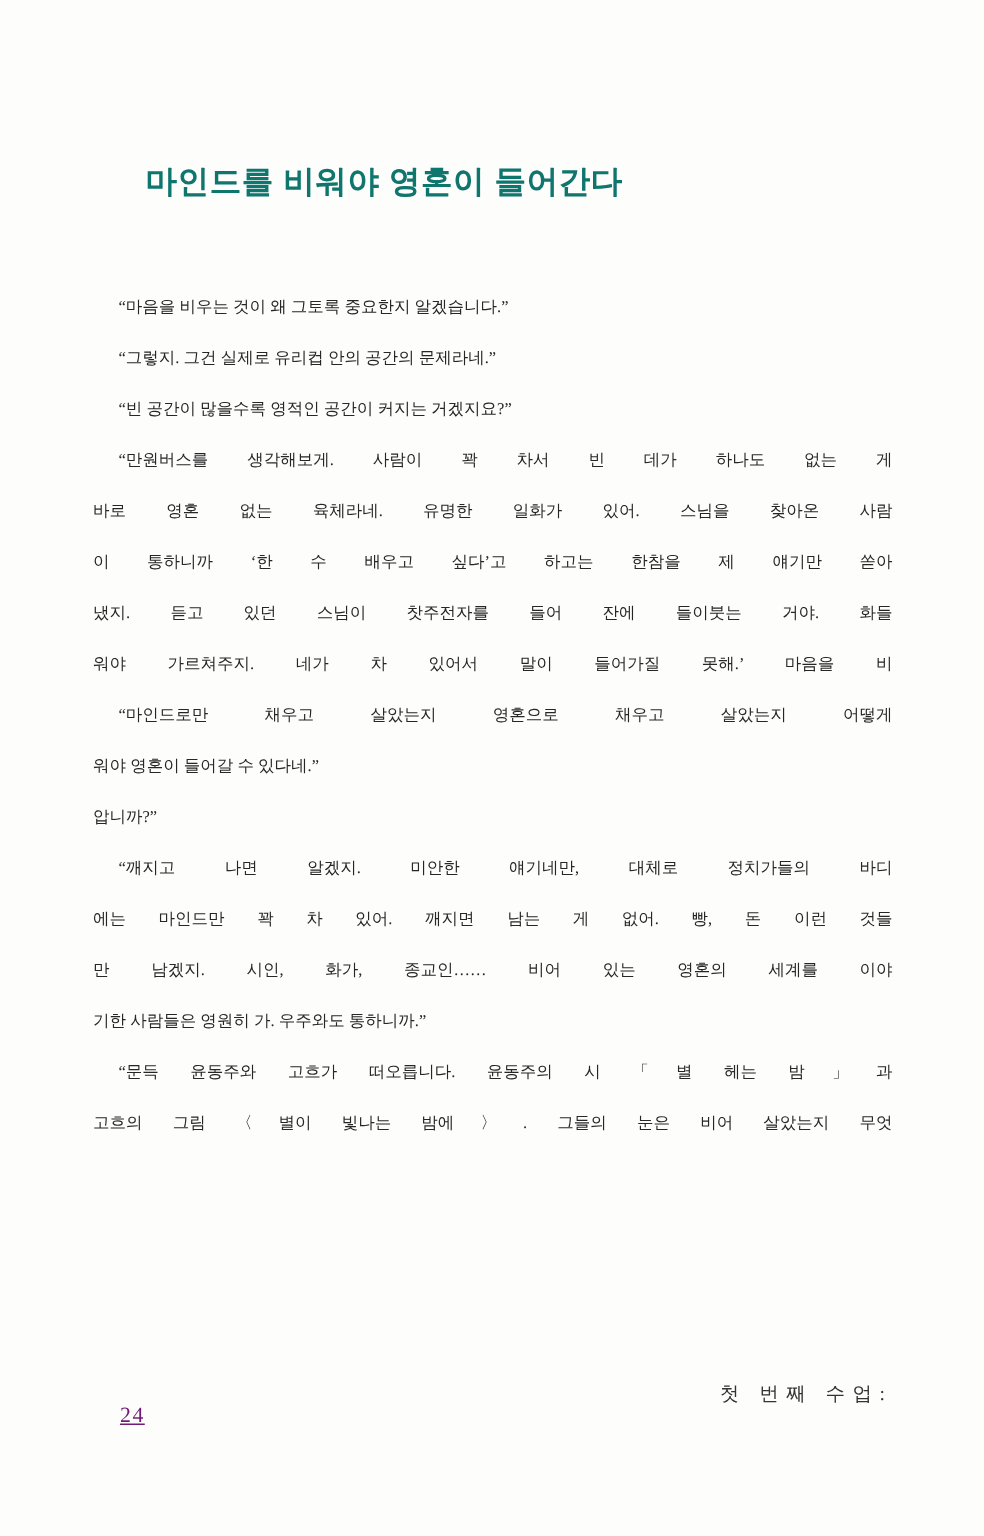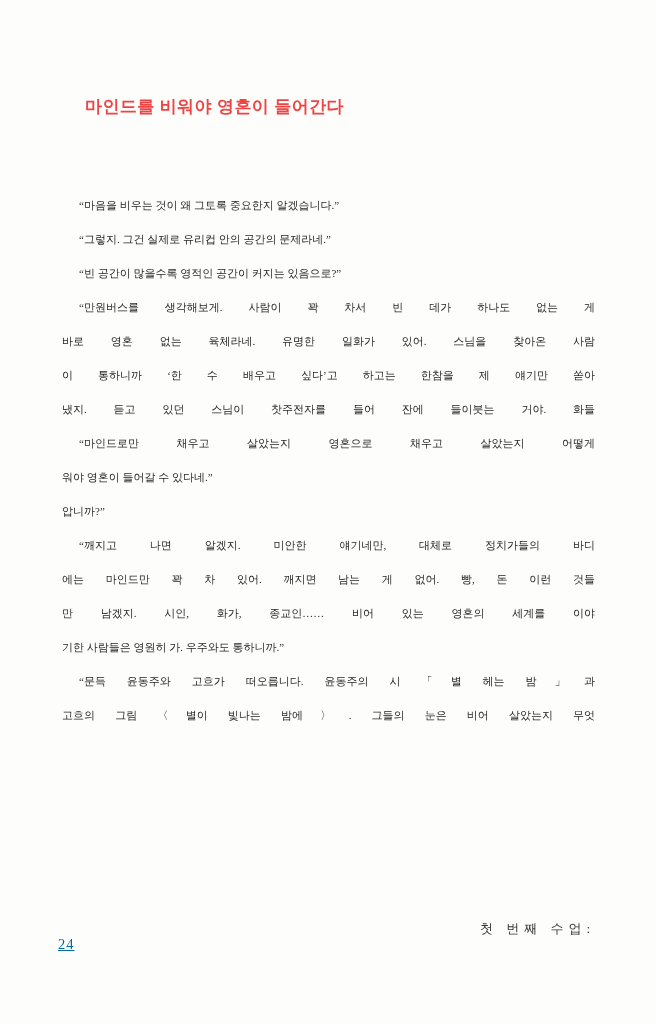--- a/index.html
+++ b/index.html
@@ -15,26 +15,26 @@
     font-family: "Liberation Serif", serif;
   }
   .page {
     position: absolute;
     inset: 0;
   }
   .chapter-heading {
     position: absolute;
     left: 85px;
     top: 95px;
-    margin: 0;
+    margin: 12px;
     font-family: "Liberation Sans", sans-serif;
     font-weight: 700;
-    font-size: 17px;
+    font-size: 21px;
     letter-spacing: 0.4px;
-    color: #ef4444;
+    color: #0f766e;
     white-space: nowrap;
   }
   .body-text {
     position: absolute;
     left: 62px;
     top: 188px;
     width: 533px;
     font-size: 11px;
     color: #262626;
   }
@@ -47,25 +47,25 @@
   .line.justify {
     text-align: justify;
     text-align-last: justify;
     text-justify: inter-character;
   }
   .line.indent {
     padding-left: 17px;
   }
   .page-number {
     position: absolute;
-    left: 58px;
+    left: 80px;
     top: 936px;
     font-size: 14.5px;
     letter-spacing: 1px;
-    color: #0369a1;
+    color: #701a75;
     text-decoration: underline;
   }
   .running-title {
     position: absolute;
     right: 61px;
     top: 920px;
     font-size: 13px;
     letter-spacing: 5px;
     color: #333333;
     white-space: nowrap;
@@ -74,25 +74,26 @@
 </head>
 <body>
 
 <div class="page">
 
   <h1 class="chapter-heading">마인드를 비워야 영혼이 들어간다</h1>
 
   <div class="body-text" id="body-text">
       <div class="line indent">“마음을 비우는 것이 왜 그토록 중요한지 알겠습니다.”</div>
       <div class="line indent">“그렇지. 그건 실제로 유리컵 안의 공간의 문제라네.”</div>
-      <div class="line indent">“빈 공간이 많을수록 영적인 공간이 커지는 있음으로?”</div>
+      <div class="line indent">“빈 공간이 많을수록 영적인 공간이 커지는 거겠지요?”</div>
       <div class="line indent justify">“만원버스를 생각해보게. 사람이 꽉 차서 빈 데가 하나도 없는 게</div>
       <div class="line justify">바로 영혼 없는 육체라네. 유명한 일화가 있어. 스님을 찾아온 사람</div>
       <div class="line justify">이 통하니까 ‘한 수 배우고 싶다’고 하고는 한참을 제 얘기만 쏟아</div>
       <div class="line justify">냈지. 듣고 있던 스님이 찻주전자를 들어 잔에 들이붓는 거야. 화들</div>
+      <div class="line justify">워야 가르쳐주지. 네가 차 있어서 말이 들어가질 못해.’ 마음을 비</div>
       <div class="line indent justify">“마인드로만 채우고 살았는지 영혼으로 채우고 살았는지 어떻게</div>
       <div class="line">워야 영혼이 들어갈 수 있다네.”</div>
       <div class="line">압니까?”</div>
       <div class="line indent justify">“깨지고 나면 알겠지. 미안한 얘기네만, 대체로 정치가들의 바디</div>
       <div class="line justify">에는 마인드만 꽉 차 있어. 깨지면 남는 게 없어. 빵, 돈 이런 것들</div>
       <div class="line justify">만 남겠지. 시인, 화가, 종교인…… 비어 있는 영혼의 세계를 이야</div>
       <div class="line">기한 사람들은 영원히 가. 우주와도 통하니까.”</div>
       <div class="line indent justify">“문득 윤동주와 고흐가 떠오릅니다. 윤동주의 시 「별 헤는 밤」과</div>
       <div class="line justify">고흐의 그림 〈별이 빛나는 밤에〉. 그들의 눈은 비어 살았는지 무엇</div>
     </div>

